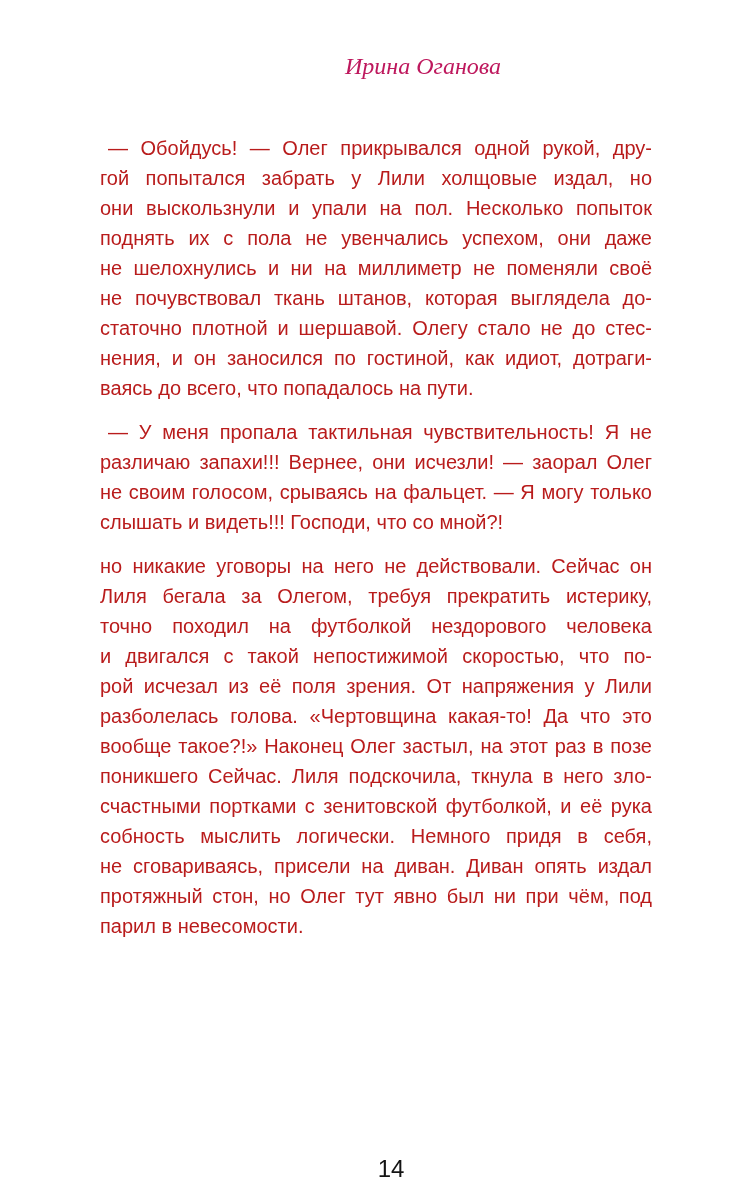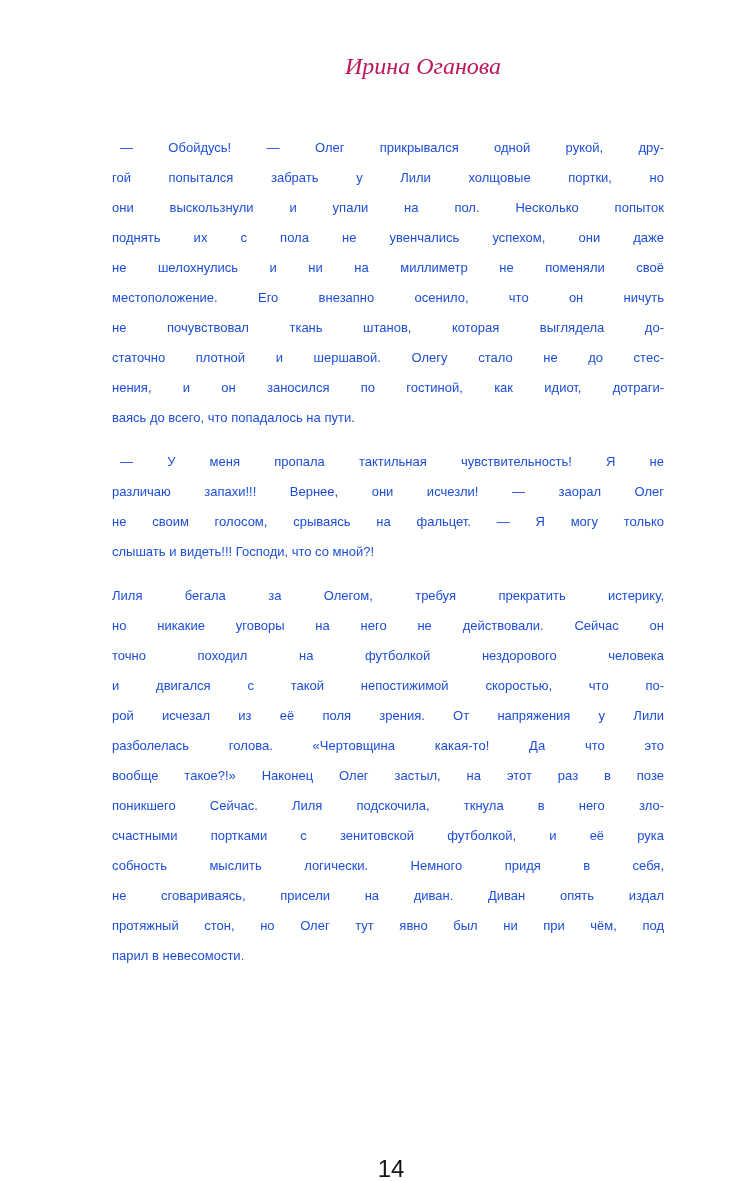--- a/index.html
+++ b/index.html
@@ -25,25 +25,25 @@
     font-family: "Liberation Serif", "DejaVu Serif", serif;
     font-style: italic;
     font-size: 24px;
     line-height: 32px;
     color: #be185d;
     padding-left: 48px;
   }
   .text-block {
     position: absolute;
     top: 133px;
-    left: 112px;
+    left: 100px;
     width: 552px;
-    font-size: 13px;
+    font-size: 20px;
     line-height: 30px;
-    color: #1d4ed8;
+    color: #b91c1c;
   }
   .paragraph {
     margin: 0 0 14px 0;
     padding: 0;
   }
   .line {
     text-align: justify;
     text-align-last: justify;
     white-space: normal;
   }
@@ -68,39 +68,38 @@
 </style>
 </head>
 <body>
 
 <div class="page">
   <div class="running-head">Ирина Оганова</div>
 
   <div class="text-block">
       <div class="paragraph">
         <div class="line indent">— Обойдусь! — Олег прикрывался одной рукой, дру-</div>
-        <div class="line">гой попытался забрать у Лили холщовые портки, но</div>
+        <div class="line">гой попытался забрать у Лили холщовые издал, но</div>
         <div class="line">они выскользнули и упали на пол. Несколько попыток</div>
         <div class="line">поднять их с пола не увенчались успехом, они даже</div>
         <div class="line">не шелохнулись и ни на миллиметр не поменяли своё</div>
-        <div class="line">местоположение. Его внезапно осенило, что он ничуть</div>
         <div class="line">не почувствовал ткань штанов, которая выглядела до-</div>
         <div class="line">статочно плотной и шершавой. Олегу стало не до стес-</div>
         <div class="line">нения, и он заносился по гостиной, как идиот, дотраги-</div>
         <div class="line last">ваясь до всего, что попадалось на пути.</div>
       </div>
       <div class="paragraph">
         <div class="line indent">— У меня пропала тактильная чувствительность! Я не</div>
         <div class="line">различаю запахи!!! Вернее, они исчезли! — заорал Олег</div>
         <div class="line">не своим голосом, срываясь на фальцет. — Я могу только</div>
         <div class="line last">слышать и видеть!!! Господи, что со мной?!</div>
       </div>
       <div class="paragraph">
+        <div class="line">но никакие уговоры на него не действовали. Сейчас он</div>
         <div class="line">Лиля бегала за Олегом, требуя прекратить истерику,</div>
-        <div class="line">но никакие уговоры на него не действовали. Сейчас он</div>
         <div class="line">точно походил на футболкой нездорового человека</div>
         <div class="line">и двигался с такой непостижимой скоростью, что по-</div>
         <div class="line">рой исчезал из её поля зрения. От напряжения у Лили</div>
         <div class="line">разболелась голова. «Чертовщина какая-то! Да что это</div>
         <div class="line">вообще такое?!» Наконец Олег застыл, на этот раз в позе</div>
         <div class="line">поникшего Сейчас. Лиля подскочила, ткнула в него зло-</div>
         <div class="line">счастными портками с зенитовской футболкой, и её рука</div>
         <div class="line">собность мыслить логически. Немного придя в себя,</div>
         <div class="line">не сговариваясь, присели на диван. Диван опять издал</div>
         <div class="line">протяжный стон, но Олег тут явно был ни при чём, под</div>

